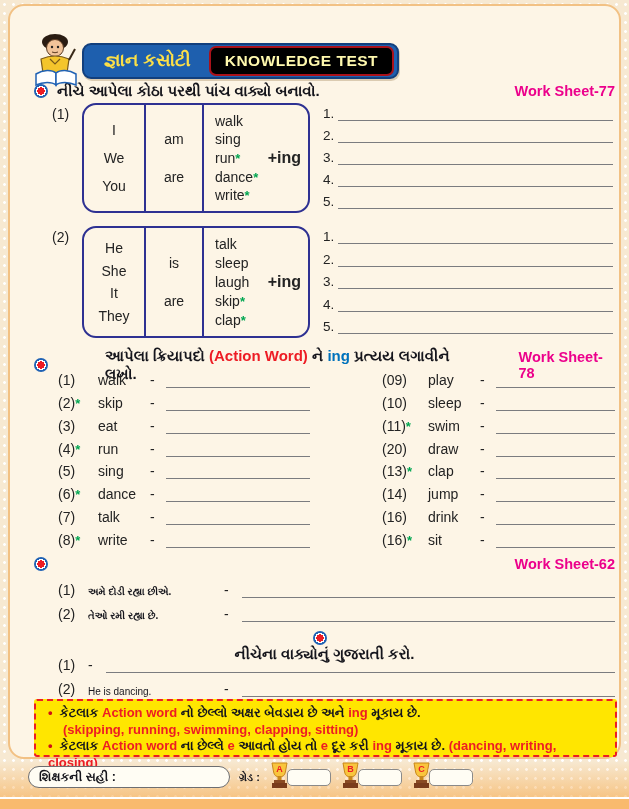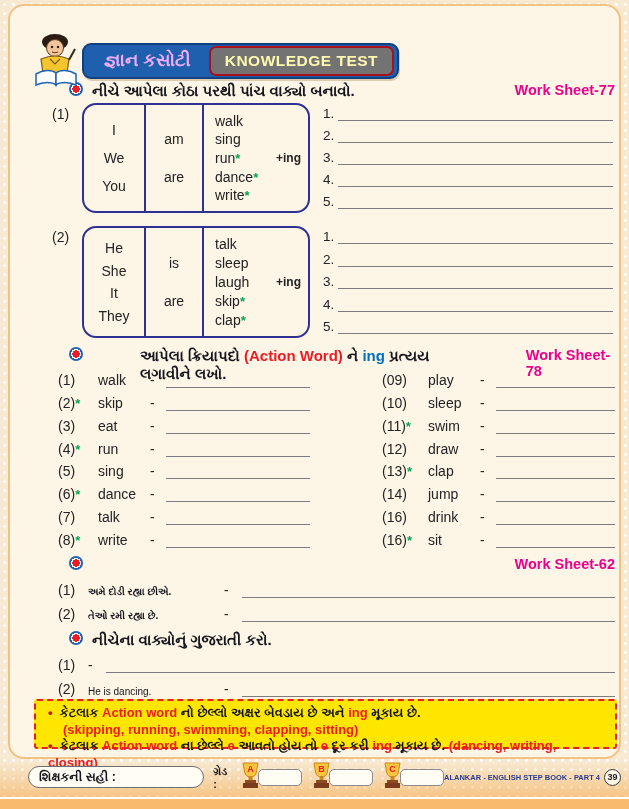--- a/index.html
+++ b/index.html
@@ -9,53 +9,53 @@
     background-image:radial-gradient(#ffffff 1.3px, rgba(255,255,255,0) 1.5px);
     background-size:9px 9px; }
   .frame { position:absolute; left:8px; top:4px; right:8px; bottom:50px;
     border:2px solid #f2c184; border-radius:16px; background:#fdf5e6; z-index:0; }
 
   
   .banner { position:absolute; left:28px; top:33px; display:flex; align-items:center; z-index:3; }
   .boy { width:64px; height:56px; margin-right:-10px; position:relative; z-index:4; }
   .banner-blue { background:#1e5fae; border:2px solid #123f7d; border-radius:9px; height:36px;
     display:flex; align-items:center; padding:0 3px 0 16px; box-shadow:1px 2px 0 rgba(120,80,20,.25); }
-  .banner-blue .gj { color:#f0abfc; font-weight:bold; font-size:18px; padding:0 18px 2px 4px; }
-  .banner-red { background:#737373; border:2px solid #a9111a; border-radius:7px; height:30px;
+  .banner-blue .gj { color:#fde047; font-weight:bold; font-size:18px; padding:0 18px 2px 4px; }
+  .banner-red { background:#000000; border:2px solid #a9111a; border-radius:7px; height:30px;
     display:flex; align-items:center; padding:0 14px; }
   .banner-red span { color:#fff9ae; font-weight:bold; font-size:15.5px; letter-spacing:.5px; }
 
   
-  .sec-head { position:absolute; left:34px; right:14px; display:flex; z-index:2;margin-left:35px; }
+  .sec-head { position:absolute; left:34px; right:14px; display:flex; align-items:center; z-index:2; }
   .bullet { width:14px; height:14px; border-radius:50%; flex:none; margin-right:9px;
     background:radial-gradient(circle,#ed1c24 0 3.6px,#ffffff 3.7px 5px,#2062b4 5.1px 7px); }
   .instr { font-weight:bold; font-size:15px; color:#15151c; }
   .ws-label { margin-left:auto; color:#ec008c; font-weight:bold; font-size:14.5px; }
   .c-dark { color:#15151c; } .c-red { color:#ed1c24; } .c-blue { color:#0072bc; }
 
   
   .tgroup { position:absolute; left:0; right:16px; display:flex; z-index:2; }
   #tg1 { top:103px; height:110px; }
   #tg2 { top:226px; height:112px; }
   .tnum { width:30px; margin-left:52px; font-size:14px; color:#232323; padding-top:3px; }
   .vtable { width:228px; border:2px solid #2e3192; border-radius:14px; display:flex; }
   .col { display:flex; flex-direction:column; justify-content:space-evenly; align-items:center; padding:4px 0; }
   .col-pronouns { width:62px; border-right:2px solid #2e3192; }
   .col-verbs { width:58px; border-right:2px solid #2e3192; }
   .col-actions { flex:1; position:relative; align-items:flex-start; padding-left:11px; }
   .cell { font-size:14px; color:#232323; line-height:1; }
   .star { color:#00a651; font-weight:bold; font-size:13px; }
-  .suffix { position:absolute; right:7px; top:50%; transform:translateY(-50%); font-size:12px; font-weight:600; color:#232323; }
+  .suffix { position:absolute; right:7px; top:50%; transform:translateY(-50%); font-size:16px; font-weight:600; color:#232323; }
   .lines { flex:1; margin-left:13px; display:flex; flex-direction:column; justify-content:space-between; padding:1px 0 4px; }
   .line-row { display:flex; align-items:flex-end; height:17px; }
   .line-num { font-size:13.5px; color:#232323; margin-right:4px; }
   .ansline { flex:1; border-bottom:1.5px solid #7b7c7f; height:14px; }
 
   
-  #sec77 { top:82px; } #sec78 { top:347px;gap:48px; } #sec79 { top:556px; } #secGuj { top:631px; }
+  #sec77 { top:82px; } #sec78 { top:347px;gap:48px; } #sec79 { top:556px; } #secGuj { top:631px;flex-direction:column; }
   #wordgrid { position:absolute; top:370px; left:58px; right:14px; display:flex; z-index:2; height:178px; }
   .wcol { display:flex; flex-direction:column; justify-content:space-between; }
   .wcol-left { width:252px; margin-right:26px; }
   .wcol-right { flex:1; }
   .witem { display:flex; align-items:flex-end; height:18px; }
   .wnum { width:40px; font-size:14px; color:#232323; }
   .wcol-right .wnum { width:46px;margin-left:46px; }
   .wword { width:52px; font-size:14px; color:#232323; }
   .wdash { width:16px; font-size:14px; color:#232323; }
 
@@ -63,21 +63,21 @@
   .rowsbox { position:absolute; left:58px; right:14px; z-index:2; }
   #rows79 { top:578px; }
   #rowsGuj { top:653px; }
   .srow { display:flex; align-items:flex-end; height:20px; margin-bottom:4px; }
   .snum { width:30px; font-size:14px; color:#232323; }
   .stext { width:136px; font-size:10px; color:#15151c; }
   #rows79 .stext { font-weight:bold; }
   .sdash { width:18px; font-size:14px; color:#232323; }
 
   
-  #notebox { position:absolute; left:34px; right:12px; top:699px; height:50px; background:#ffe600;
+  #notebox { position:absolute; left:34px; right:12px; top:699px; height:58px; background:#ffe600;
     border:2px dashed #ed1c24; border-radius:3px; padding:4px 10px 0 12px; z-index:2; }
   .nline { font-size:13px; font-weight:bold; line-height:16.5px; }
   .nline.indent { padding-left:15px; }
   .ndot { color:#cf1016; margin-right:7px; }
 
   
   #footer { position:absolute; left:28px; right:8px; top:763px; height:28px; display:flex; align-items:center; z-index:3; }
   .sign-pill { width:202px; height:22px; border:1.5px solid #6d6e71; border-radius:12px; background:#fffdf4;
     display:flex; align-items:center; padding:0 10px; font-size:12.5px; font-weight:bold; color:#15151c; }
   .grade-label { margin-left:9px; font-size:11px; font-weight:bold; color:#15151c; }
@@ -287,21 +287,21 @@
           <span class="wdash">-</span>
           <span class="ansline"></span>
         </div>
         <div class="witem">
           <span class="wnum">(11)<span class="star">*</span></span>
           <span class="wword">swim</span>
           <span class="wdash">-</span>
           <span class="ansline"></span>
         </div>
         <div class="witem">
-          <span class="wnum">(12)</span>
+          <span class="wnum">(20)</span>
           <span class="wword">draw</span>
           <span class="wdash">-</span>
           <span class="ansline"></span>
         </div>
         <div class="witem">
           <span class="wnum">(13)<span class="star">*</span></span>
           <span class="wword">clap</span>
           <span class="wdash">-</span>
           <span class="ansline"></span>
         </div>
@@ -399,21 +399,17 @@
           <span><svg class="trophy-icon" viewBox="0 0 21 27">
               <path d="M3 1 h15 l-1.6 9 a6 6 0 0 1 -11.8 0 Z" fill="#f9c53d" stroke="#c8871c" stroke-width="1"></path>
               <rect x="8.5" y="14" width="4" height="4" fill="#c8871c"></rect>
               <rect x="5" y="18" width="11" height="3" fill="#8a4b24"></rect>
               <rect x="3" y="21" width="15" height="5" fill="#7a3c1c"></rect>
               <text x="10.5" y="9.5" text-anchor="middle" font-size="9" font-weight="bold" fill="#ed1c24" font-family="Liberation Sans, sans-serif">C</text>
             </svg></span>
           <span class="gbox"></span>
         </span>
       </span>
-    <span class="brand">
-      <span>ALANKAR - ENGLISH STEP BOOK - PART 4</span>
-      <span class="pagenum">39</span>
-    </span>
   </div>
 
   <div class="band"></div>
   <div class="bar"></div>
 </div>
 
 </body></html>

